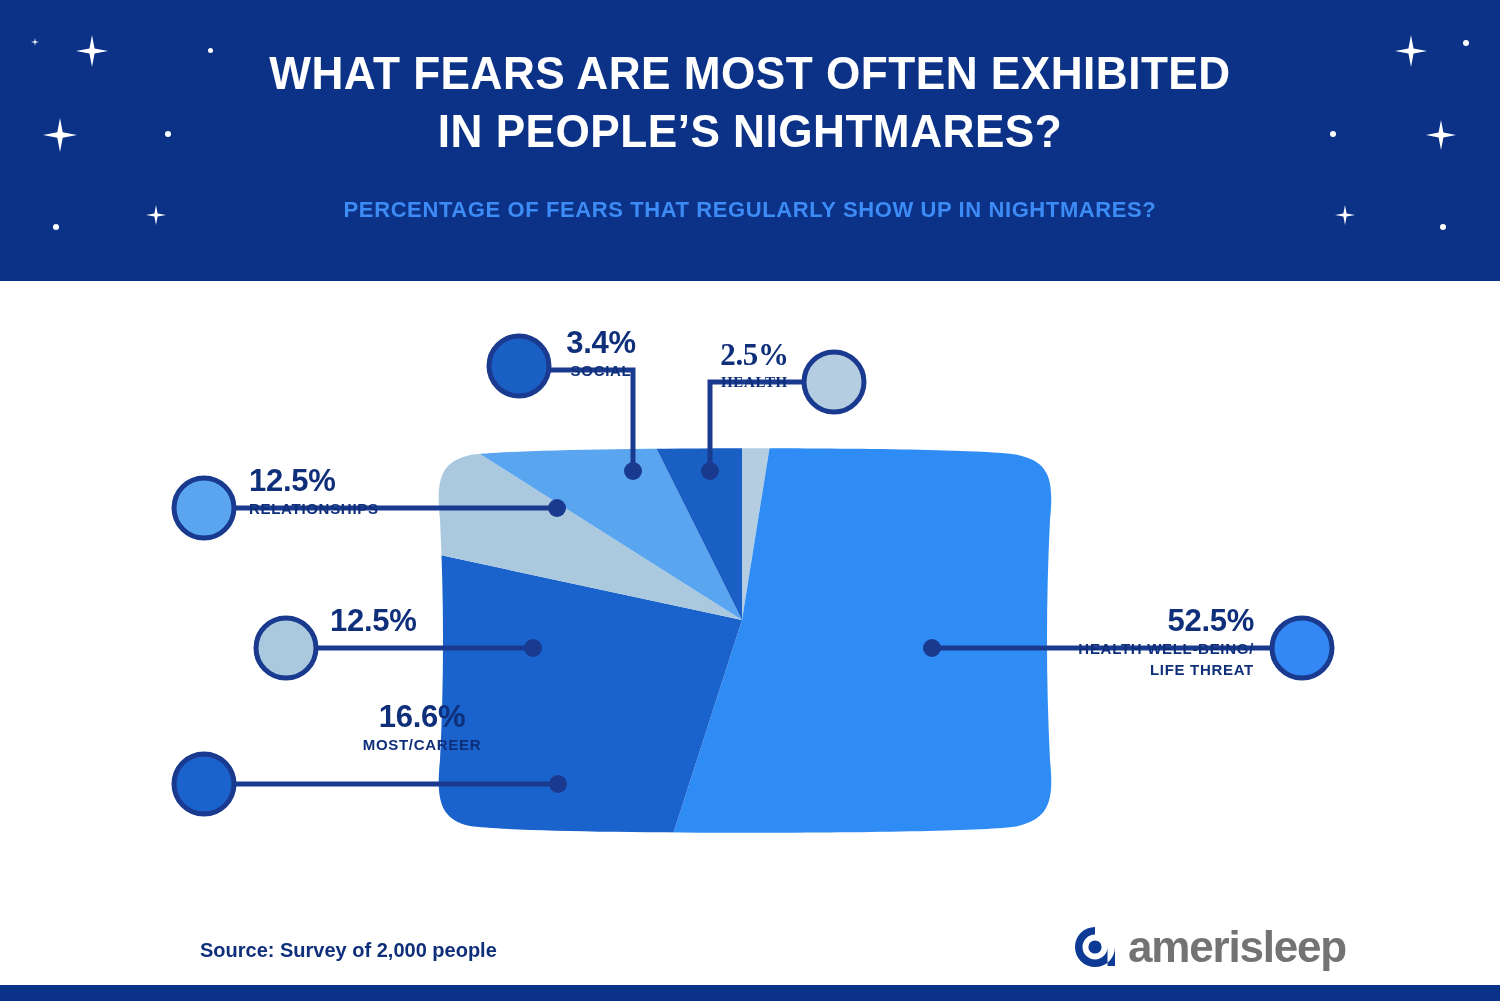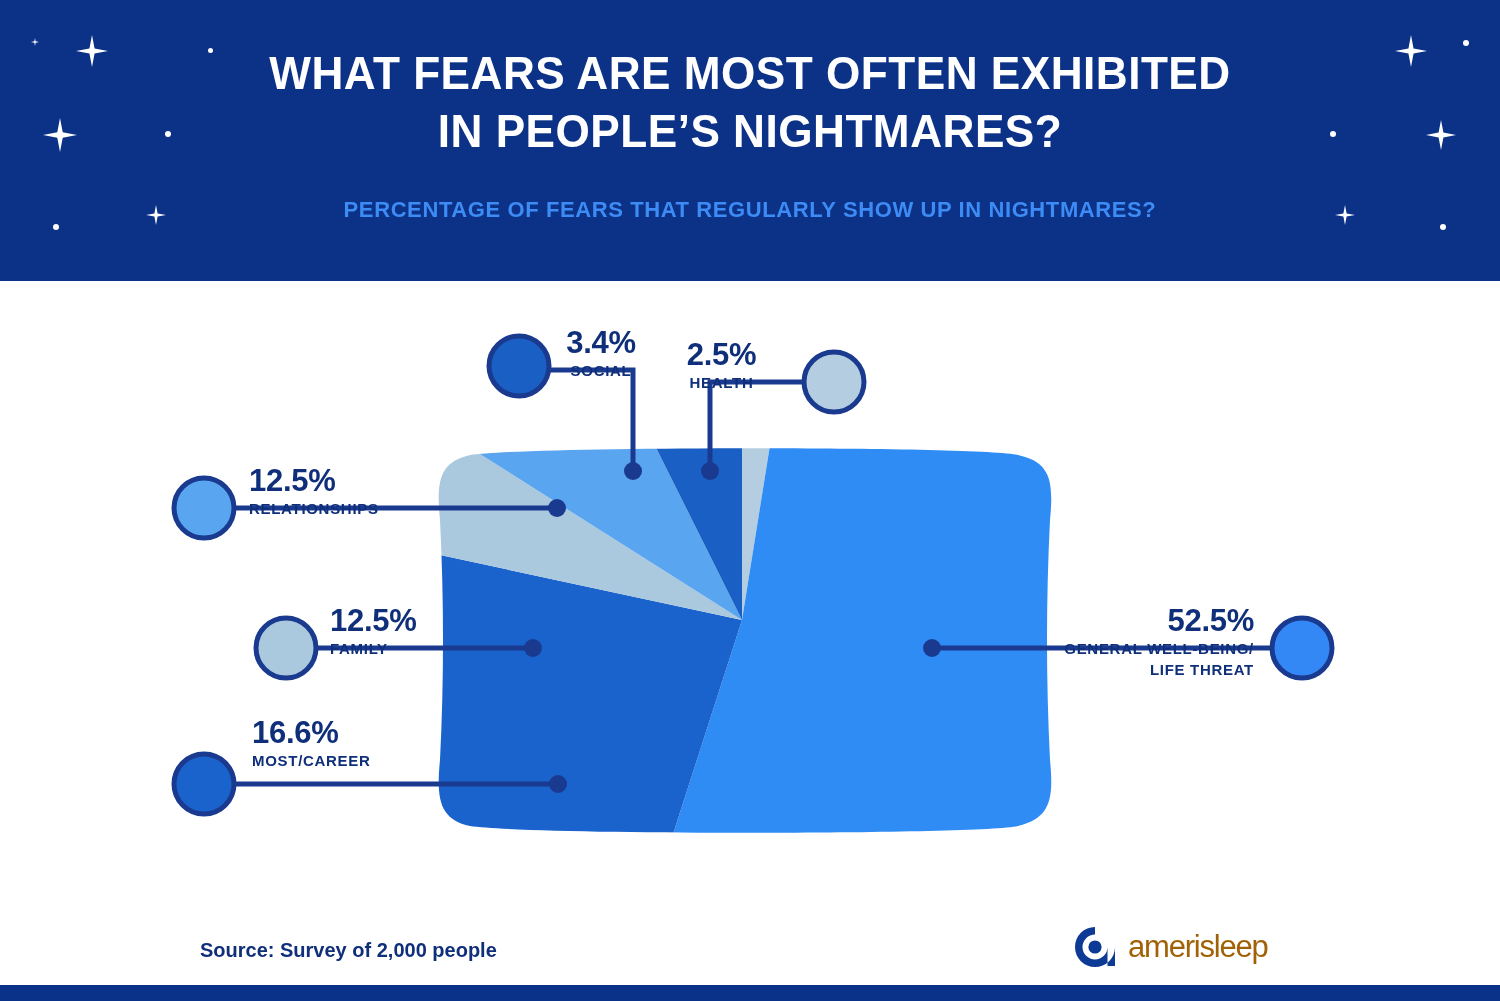--- a/index.html
+++ b/index.html
@@ -58,21 +58,21 @@
 
   
   .source {
     position:absolute; left:200px; top:939px;
     color:#0f2f7a; font-weight:bold; font-size:20px; white-space:nowrap;
   }
   .logo-wrap {
     position:absolute; left:1073px; top:925px; display:flex; align-items:center; gap:11px;
   }
   .logo-word {
-    color:#a16207; font-weight:normal; font-size:31px; letter-spacing:-1.2px;
+    color:#737373; font-weight:bold; font-size:44px; letter-spacing:-1.2px;
     line-height:40px;
   }
   .footer-bar {
     position:absolute; left:0; top:985px; width:1500px; height:16px; background:#0b3289;
   }
 </style>
 </head>
 <body>
 
 <div id="stage">
@@ -166,43 +166,42 @@
       <circle cx="519" cy="366" r="30" fill="#1a5fc4"></circle>
       <circle cx="834" cy="382" r="30" fill="#b4cde0"></circle>
     </g>
   </svg>
 
   <div class="callout center-align" style="left:516px;top:326px;width:170px;">
     <div class="pct">3.4%</div>
     <div class="cat">SOCIAL</div>
   </div>
 
-  <div class="callout center-align" style="left:639px;top:338px;width:165px;">
+  <div class="callout center-align" style="left:672px;top:338px;width:165px;font-family:Liberation Serif, serif;">
     <div class="pct">2.5%</div>
     <div class="cat">HEALTH</div>
   </div>
 
   <div class="callout" style="left:249px;top:464px;width:340px;">
     <div class="pct">12.5%</div>
     <div class="cat">RELATIONSHIPS</div>
   </div>
 
   <div class="callout" style="left:330px;top:604px;width:300px;">
     <div class="pct">12.5%</div>
-    <div class="cat">FAMILY</div>
-  </div>
-
-  <div class="callout" style="left:252px;top:716px;width:340px;">
+  </div>
+
+  <div class="callout" style="left:252px;top:700px;width:340px;text-align:center;">
     <div class="pct">16.6%</div>
     <div class="cat">MOST/CAREER</div>
   </div>
 
   <div class="callout right-align" style="left:900px;top:604px;width:354px;">
     <div class="pct">52.5%</div>
-    <div class="cat">GENERAL WELL-BEING/</div>
+    <div class="cat">HEALTH WELL-BEING/</div>
     <div class="cat">LIFE THREAT</div>
   </div>
 
   <div class="source">Source: Survey of 2,000 people</div>
 
   <div class="logo-wrap">
     <svg width="44" height="44" viewBox="0 0 44 44">
       <path fill="#0d3a94" d="M22 2 A20 20 0 1 0 42 22 L42 41 L34.5 41 L34.5 22 A12.5 12.5 0 1 1 22 9.5 Z"></path>
       <circle cx="22" cy="22" r="6.6" fill="#0d3a94"></circle>
     </svg>

